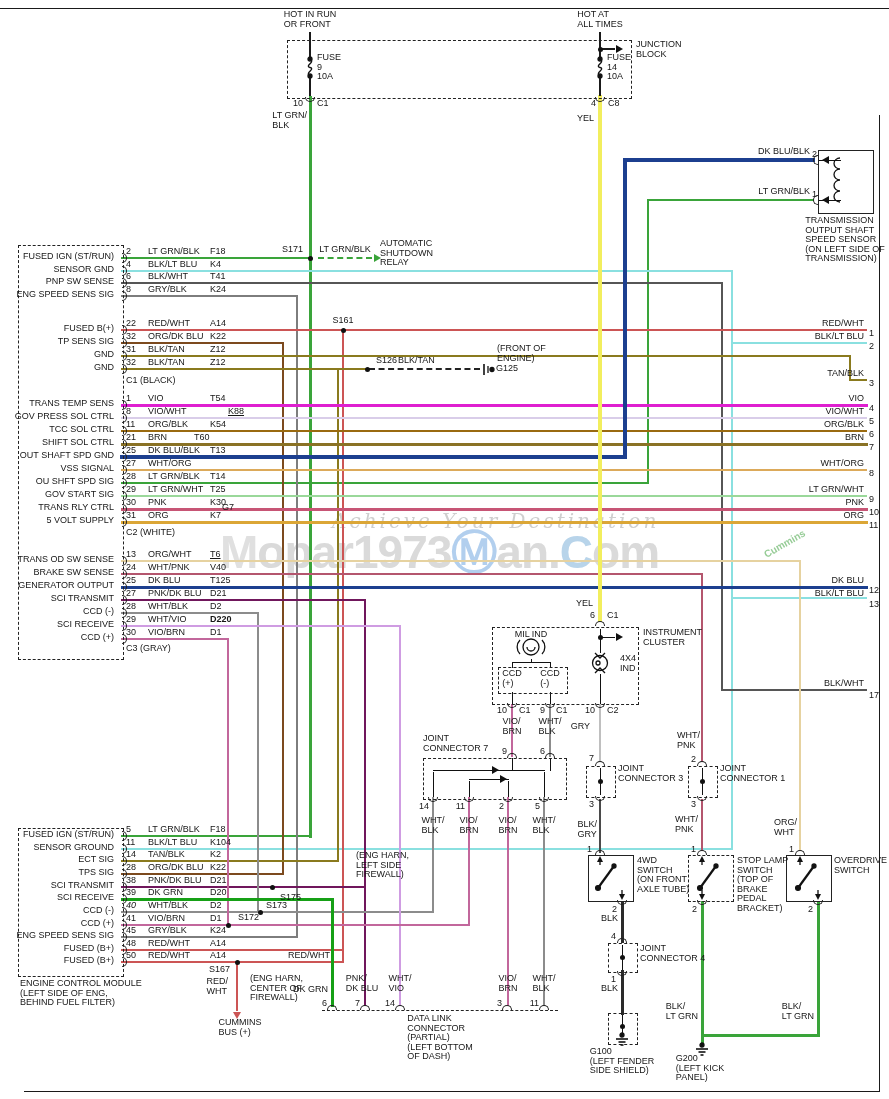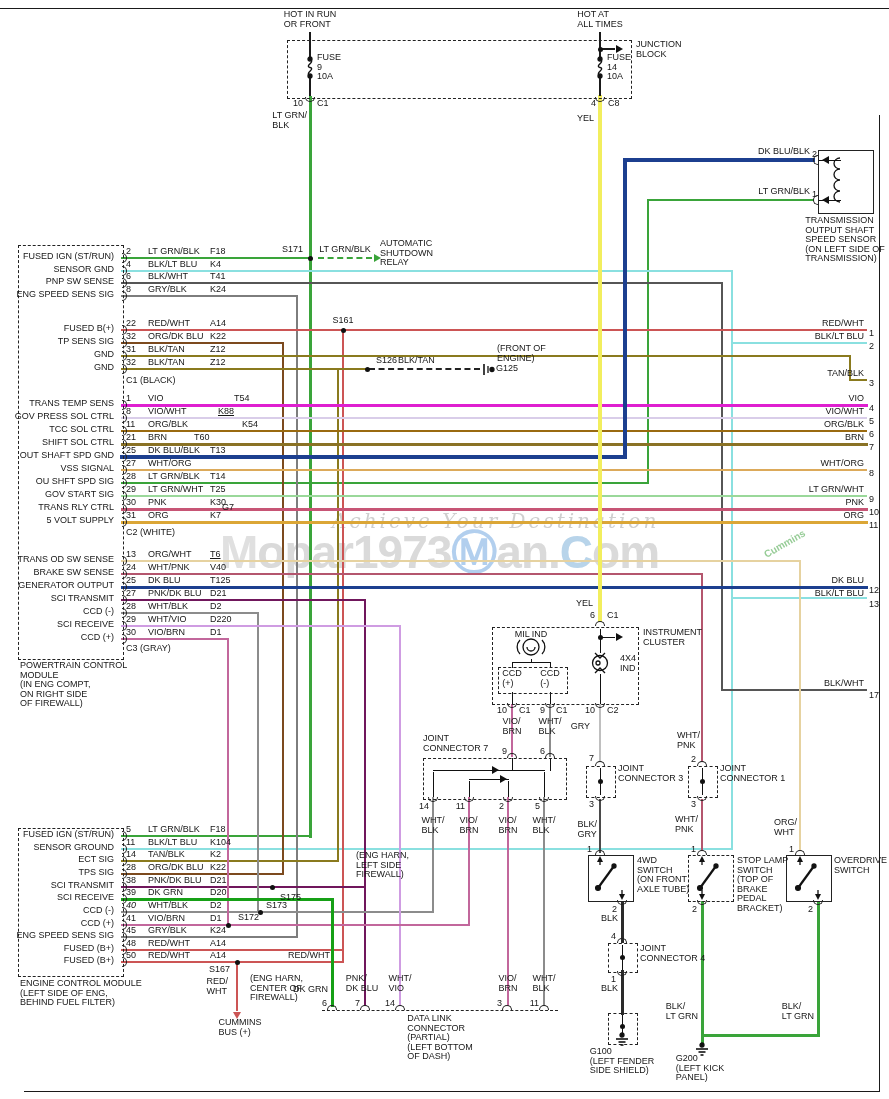--- a/index.html
+++ b/index.html
@@ -198,31 +198,31 @@
     <div class="lb" style="left: 210px; top: 345px;">Z12</div>
     <div class="lb" style="left: 114px; top: 350px; transform: translateX(-100%);">GND</div>
     <div class="arc" style="left: 122px; top: 351px; width: 5px; height: 10px; border-top: 1.3px solid rgb(34, 34, 34); border-right: 1.3px solid rgb(34, 34, 34); border-bottom: 1.3px solid rgb(34, 34, 34); border-radius: 0px 10px 10px 0px;"></div>
     <div class="lb" style="left: 126px; top: 358px;">32</div>
     <div class="lb" style="left: 148px; top: 358px;">BLK/TAN</div>
     <div class="lb" style="left: 210px; top: 358px;">Z12</div>
     <div class="lb" style="left: 114px; top: 363px; transform: translateX(-100%);">GND</div>
     <div class="arc" style="left: 122px; top: 364px; width: 5px; height: 10px; border-top: 1.3px solid rgb(34, 34, 34); border-right: 1.3px solid rgb(34, 34, 34); border-bottom: 1.3px solid rgb(34, 34, 34); border-radius: 0px 10px 10px 0px;"></div>
     <div class="lb" style="left: 126px; top: 394px;">1</div>
     <div class="lb" style="left: 148px; top: 394px;">VIO</div>
-    <div class="lb" style="left: 210px; top: 394px; margin-left: 24px;">T54</div>
+    <div class="lb" style="left: 210px; top: 394px;">T54</div>
     <div class="lb" style="left: 114px; top: 399px; transform: translateX(-100%);">TRANS TEMP SENS</div>
     <div class="arc" style="left: 122px; top: 400px; width: 5px; height: 10px; border-top: 1.3px solid rgb(34, 34, 34); border-right: 1.3px solid rgb(34, 34, 34); border-bottom: 1.3px solid rgb(34, 34, 34); border-radius: 0px 10px 10px 0px;"></div>
     <div class="lb" style="left: 126px; top: 407px;">8</div>
     <div class="lb" style="left: 148px; top: 407px;">VIO/WHT</div>
-    <div class="lb" style="left: 218px; top: 407px; text-decoration: underline;">K88</div>
+    <div class="lb" style="left: 228px; top: 407px; text-decoration: underline;">K88</div>
     <div class="lb" style="left: 114px; top: 412px; transform: translateX(-100%);">GOV PRESS SOL CTRL</div>
     <div class="arc" style="left: 122px; top: 413px; width: 5px; height: 10px; border-top: 1.3px solid rgb(34, 34, 34); border-right: 1.3px solid rgb(34, 34, 34); border-bottom: 1.3px solid rgb(34, 34, 34); border-radius: 0px 10px 10px 0px;"></div>
     <div class="lb" style="left: 126px; top: 420px;">11</div>
     <div class="lb" style="left: 148px; top: 420px;">ORG/BLK</div>
-    <div class="lb" style="left: 210px; top: 420px; margin-left: 32px;">K54</div>
+    <div class="lb" style="left: 210px; top: 420px;">K54</div>
     <div class="lb" style="left: 114px; top: 425px; transform: translateX(-100%);">TCC SOL CTRL</div>
     <div class="arc" style="left: 122px; top: 426px; width: 5px; height: 10px; border-top: 1.3px solid rgb(34, 34, 34); border-right: 1.3px solid rgb(34, 34, 34); border-bottom: 1.3px solid rgb(34, 34, 34); border-radius: 0px 10px 10px 0px;"></div>
     <div class="lb" style="left: 126px; top: 433px;">21</div>
     <div class="lb" style="left: 148px; top: 433px;">BRN</div>
     <div class="lb" style="left: 194px; top: 433px;">T60</div>
     <div class="lb" style="left: 114px; top: 438px; transform: translateX(-100%);">SHIFT SOL CTRL</div>
     <div class="arc" style="left: 122px; top: 439px; width: 5px; height: 10px; border-top: 1.3px solid rgb(34, 34, 34); border-right: 1.3px solid rgb(34, 34, 34); border-bottom: 1.3px solid rgb(34, 34, 34); border-radius: 0px 10px 10px 0px;"></div>
     <div class="lb" style="left: 126px; top: 446px;">25</div>
     <div class="lb" style="left: 148px; top: 446px;">DK BLU/BLK</div>
     <div class="lb" style="left: 210px; top: 446px;">T13</div>
@@ -273,36 +273,31 @@
     <div class="lb" style="left: 210px; top: 589px;">D21</div>
     <div class="lb" style="left: 114px; top: 594px; transform: translateX(-100%);">SCI TRANSMIT</div>
     <div class="arc" style="left: 122px; top: 595px; width: 5px; height: 10px; border-top: 1.3px solid rgb(34, 34, 34); border-right: 1.3px solid rgb(34, 34, 34); border-bottom: 1.3px solid rgb(34, 34, 34); border-radius: 0px 10px 10px 0px;"></div>
     <div class="lb" style="left: 126px; top: 602px;">28</div>
     <div class="lb" style="left: 148px; top: 602px;">WHT/BLK</div>
     <div class="lb" style="left: 210px; top: 602px;">D2</div>
     <div class="lb" style="left: 114px; top: 607px; transform: translateX(-100%);">CCD (-)</div>
     <div class="arc" style="left: 122px; top: 608px; width: 5px; height: 10px; border-top: 1.3px solid rgb(34, 34, 34); border-right: 1.3px solid rgb(34, 34, 34); border-bottom: 1.3px solid rgb(34, 34, 34); border-radius: 0px 10px 10px 0px;"></div>
     <div class="lb" style="left: 126px; top: 615px;">29</div>
     <div class="lb" style="left: 148px; top: 615px;">WHT/VIO</div>
-    <div class="lb" style="left: 210px; top: 615px;">D220</div>
+    <div class="lb" style="left: 210px; top: 615px; font-weight: bold;">D220</div>
     <div class="lb" style="left: 114px; top: 620px; transform: translateX(-100%);">SCI RECEIVE</div>
     <div class="arc" style="left: 122px; top: 621px; width: 5px; height: 10px; border-top: 1.3px solid rgb(34, 34, 34); border-right: 1.3px solid rgb(34, 34, 34); border-bottom: 1.3px solid rgb(34, 34, 34); border-radius: 0px 10px 10px 0px;"></div>
     <div class="lb" style="left: 126px; top: 628px;">30</div>
     <div class="lb" style="left: 148px; top: 628px;">VIO/BRN</div>
     <div class="lb" style="left: 210px; top: 628px;">D1</div>
     <div class="lb" style="left: 114px; top: 633px; transform: translateX(-100%);">CCD (+)</div>
     <div class="arc" style="left: 122px; top: 634px; width: 5px; height: 10px; border-top: 1.3px solid rgb(34, 34, 34); border-right: 1.3px solid rgb(34, 34, 34); border-bottom: 1.3px solid rgb(34, 34, 34); border-radius: 0px 10px 10px 0px;"></div>
     <div class="lb" style="left: 126px; top: 376px;">C1 (BLACK)</div>
     <div class="lb" style="left: 126px; top: 528px;">C2 (WHITE)</div>
     <div class="lb" style="left: 126px; top: 644px;">C3 (GRAY)</div>
-    <div class="lb" style="left: 20px; top: 661px;">POWERTRAIN CONTROL
-MODULE
-(IN ENG COMPT,
-ON RIGHT SIDE
-OF FIREWALL)</div>
     <div class="bx" style="left: 18px; top: 828px; width: 104px; height: 147px; border: 1.3px dashed rgb(34, 34, 34);"></div>
     <div class="lb" style="left: 126px; top: 825px;">5</div>
     <div class="lb" style="left: 148px; top: 825px;">LT GRN/BLK</div>
     <div class="lb" style="left: 210px; top: 825px;">F18</div>
     <div class="lb" style="left: 114px; top: 830px; transform: translateX(-100%);">FUSED IGN (ST/RUN)</div>
     <div class="arc" style="left: 122px; top: 831px; width: 5px; height: 10px; border-top: 1.3px solid rgb(34, 34, 34); border-right: 1.3px solid rgb(34, 34, 34); border-bottom: 1.3px solid rgb(34, 34, 34); border-radius: 0px 10px 10px 0px;"></div>
     <div class="lb" style="left: 126px; top: 838px;">11</div>
     <div class="lb" style="left: 148px; top: 838px;">BLK/LT BLU</div>
     <div class="lb" style="left: 210px; top: 838px;">K104</div>
     <div class="lb" style="left: 114px; top: 843px; transform: translateX(-100%);">SENSOR GROUND</div>

